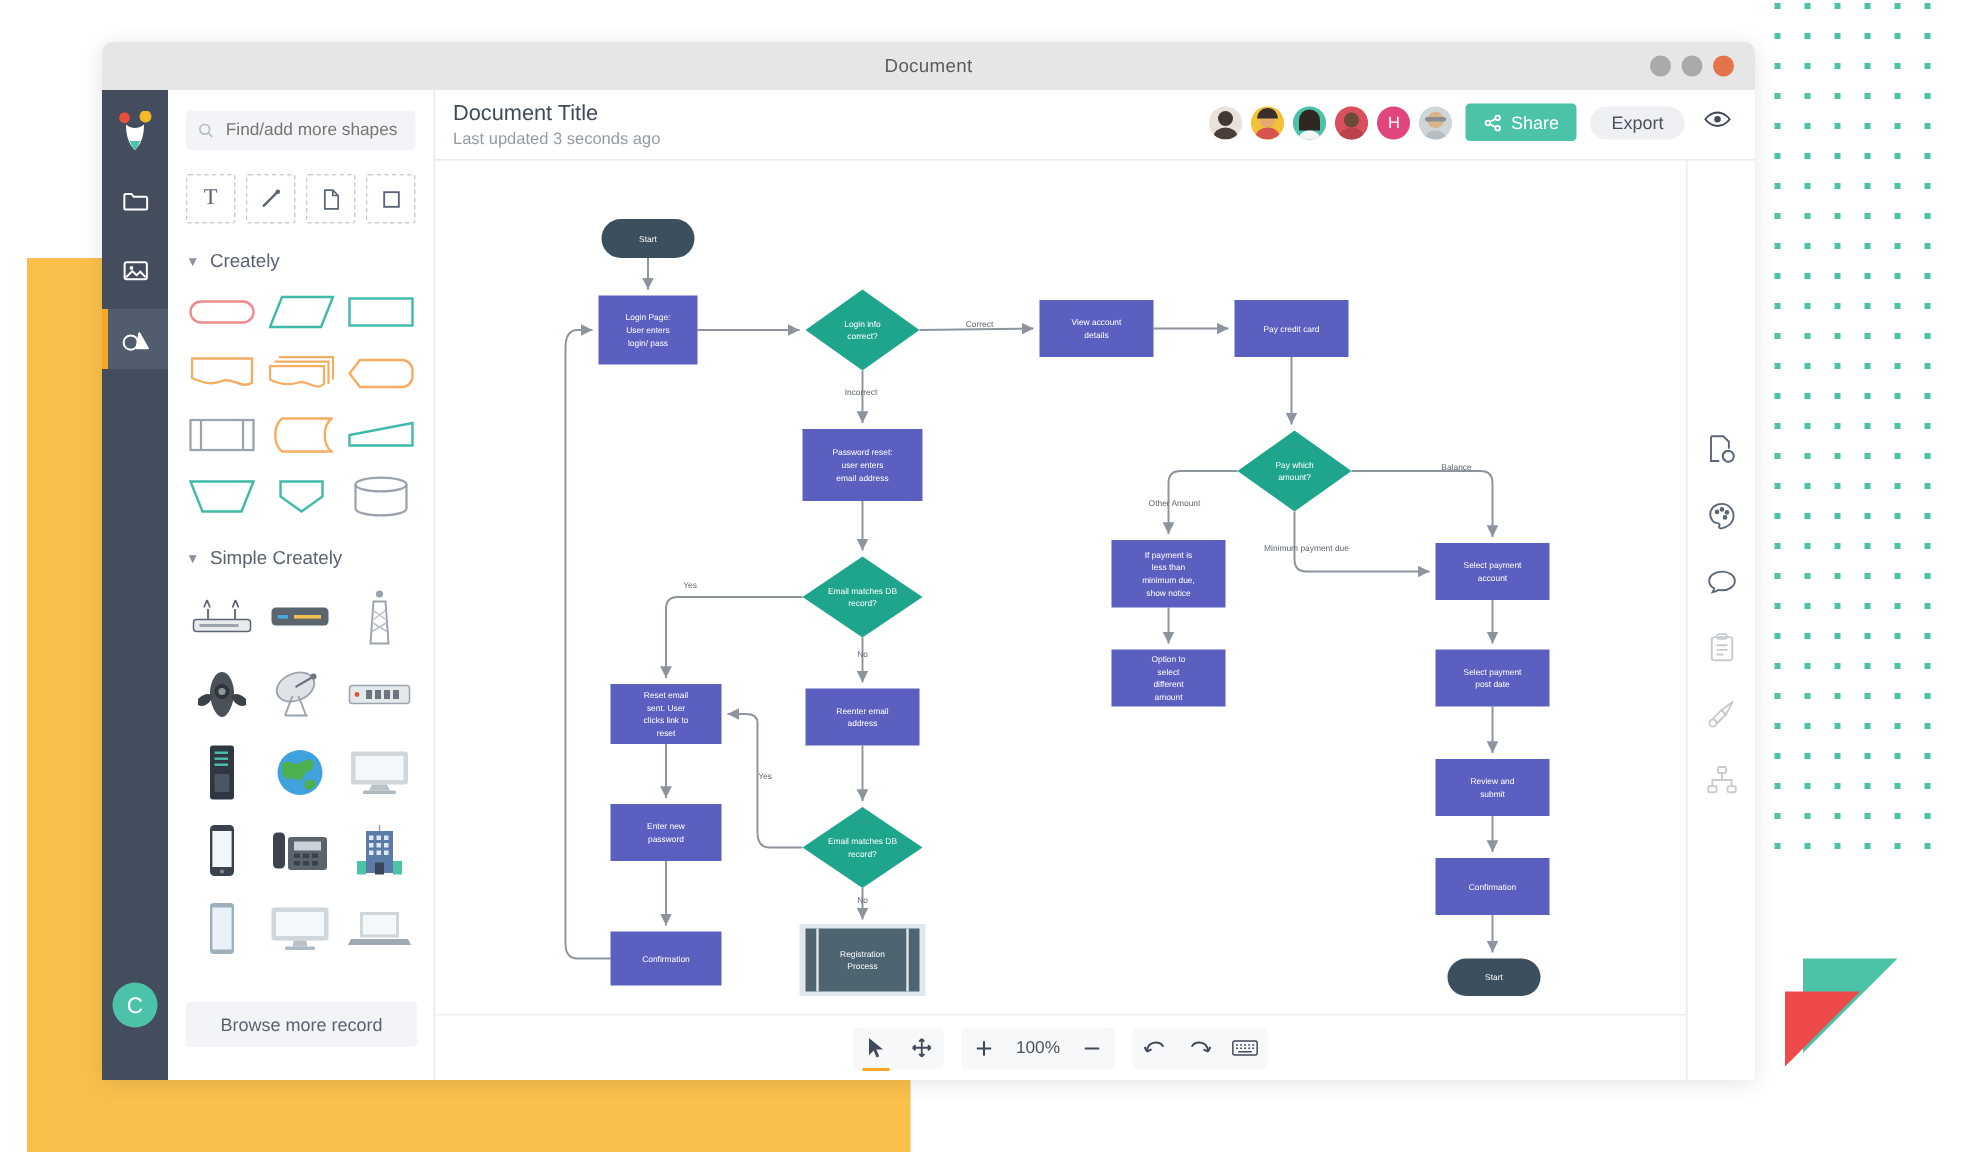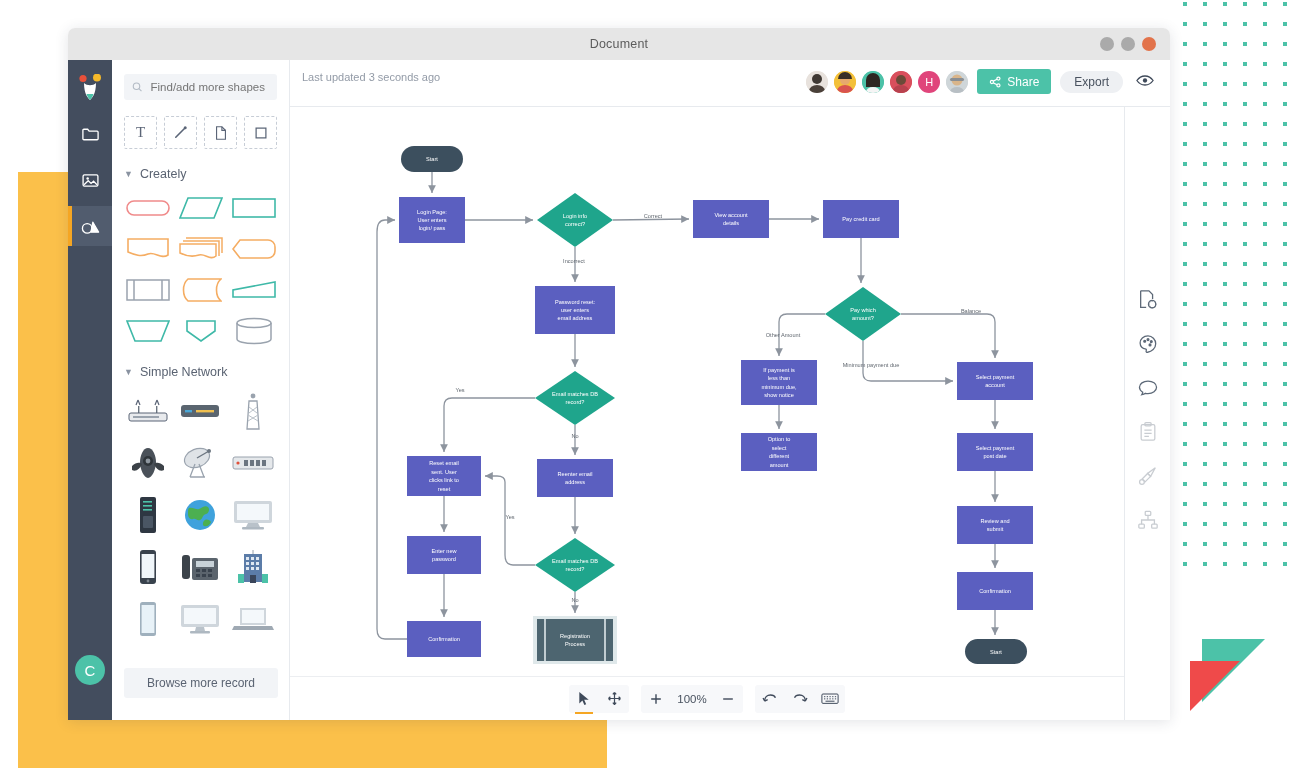--- a/index.html
+++ b/index.html
@@ -483,21 +483,21 @@
           <div class="shape-cell">
             <svg width="38" height="28" viewBox="0 0 38 28" fill="none" stroke="#9aa3ae" stroke-width="1.5">
               <ellipse cx="19" cy="6" rx="17" ry="4.6"></ellipse>
               <path d="M2 6v16c0 2.6 7.6 4.6 17 4.6s17-2 17-4.6V6"></path>
               </svg>
           </div>
         </div>
 
         <div class="grp-head">
           <span class="chev">▼</span>
-          <span>Simple Network</span>
+          <span>Simple Creately</span>
         </div>
         <div class="net-grid">
           <div class="net-cell">
             <svg width="42" height="26" viewBox="0 0 42 26">
               <path d="M11 2l2 5M11 2L9 7M30 2l2 5M30 2l-2 5" stroke="#5b6577" stroke-width="1.2" fill="none"></path>
               <rect x="11" y="8" width="1.4" height="8" fill="#6b7580"></rect>
               <rect x="29" y="8" width="1.4" height="8" fill="#6b7580"></rect>
               <rect x="2" y="15" width="38" height="8" rx="2" fill="#e8eaed" stroke="#5b6577" stroke-width="1"></rect>
               <rect x="6" y="18" width="26" height="2" fill="#9aa3ae"></rect>
               </svg>
@@ -633,20 +633,21 @@
               <path d="M2 21h38l2 4H0z" fill="#9fa9b3"></path>
               </svg>
           </div>
         </div>
 
         <div class="browse">Browse more record</div>
       </div>
 
       <div class="main">
         <div class="doc-head">
+          <div class="doc-title">Document Title</div>
           <div class="doc-sub">Last updated 3 seconds ago</div>
           <div class="head-right">
             <div class="avatars">
               <span class="av" style="background:#e8e2dd">
                 <svg width="22" height="22" viewBox="0 0 22 22">
                     <circle cx="11" cy="11" r="11" fill="#e8e2dd"></circle>
                     <circle cx="11" cy="8" r="5" fill="#3f3833"></circle>
                     <ellipse cx="11" cy="20" rx="8" ry="6" fill="#4a4039"></ellipse>
                   </svg>
               </span>

